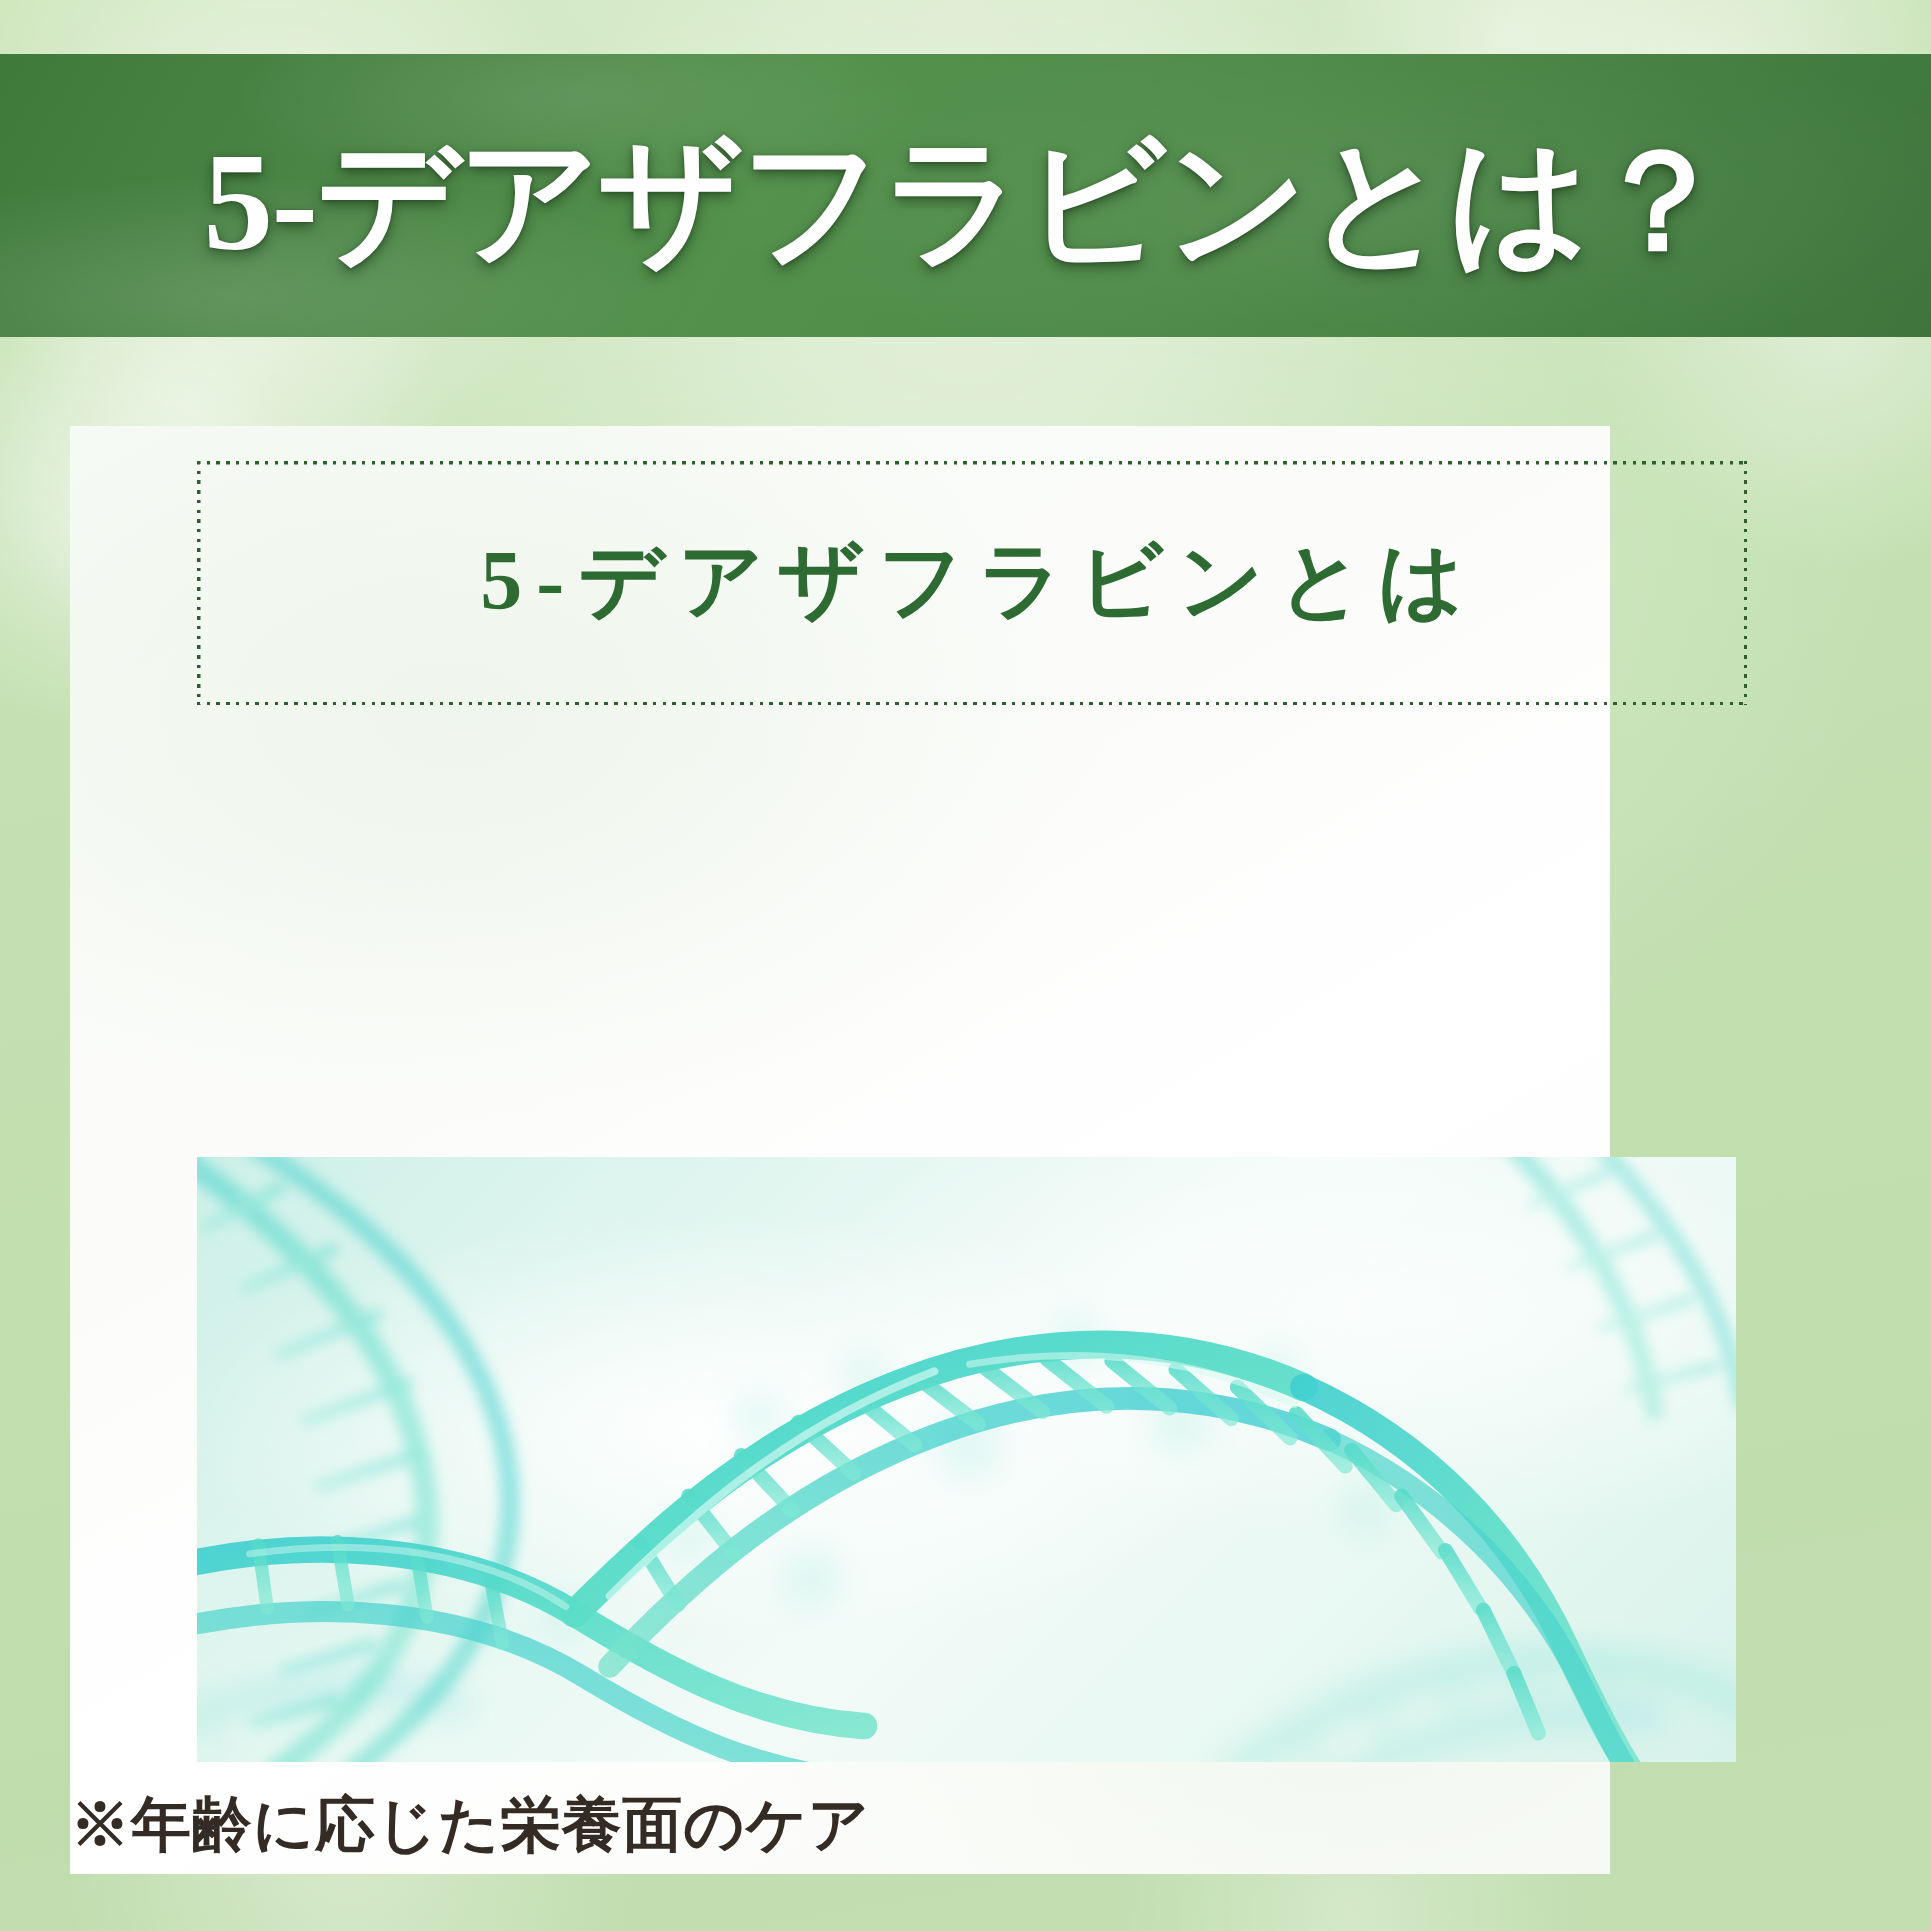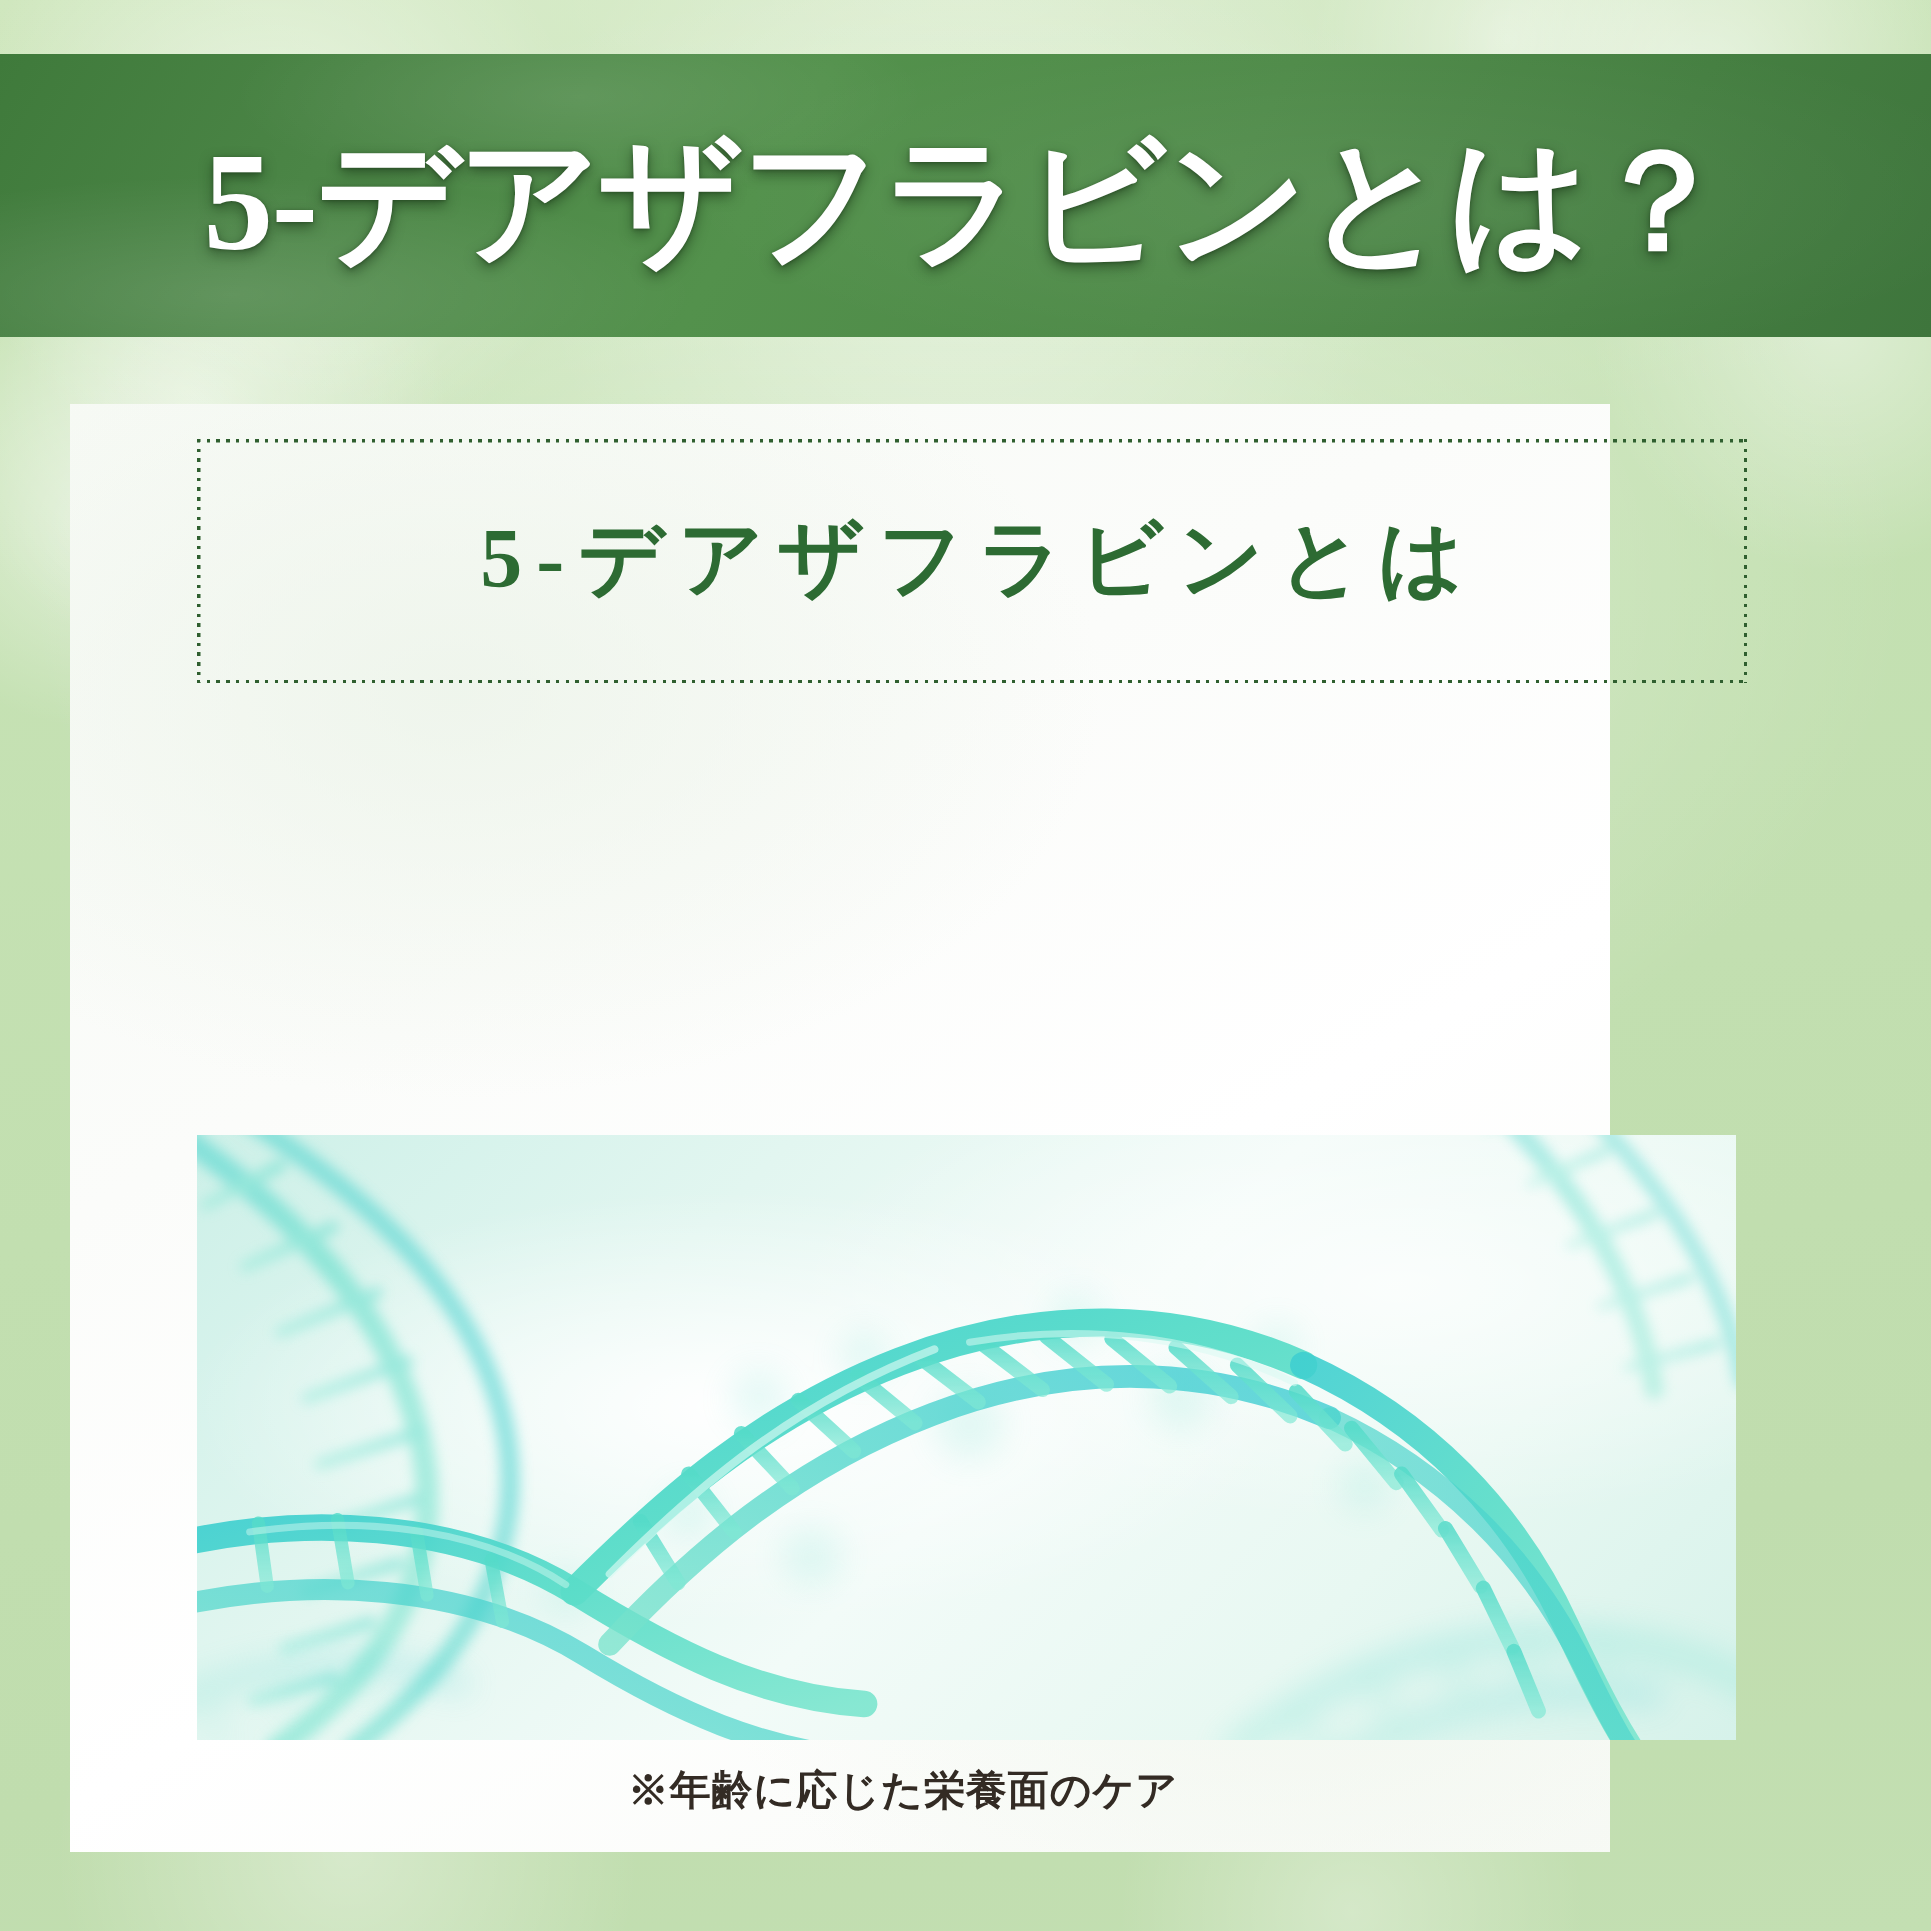--- a/index.html
+++ b/index.html
@@ -58,21 +58,21 @@
     text-shadow:
       0 5.3px 12.3px rgba(20,45,18,.55),
       0 1.8px 3.5px rgba(20,45,18,.45);
     transform:translateY(-3.5px);
     margin-top:19px;
   }
 
   
   #card {
     position:absolute;
-    left:70px; top:404px;
+    left:70px; top:426px;
     width:1540px; height:1448px;
     background:
       radial-gradient(ellipse 60% 40% at 25% 20%, rgba(235,243,232,.75) 0%, rgba(255,255,255,0) 70%),
       radial-gradient(ellipse 55% 35% at 80% 85%, rgba(236,244,233,.60) 0%, rgba(255,255,255,0) 70%),
       linear-gradient(150deg, #f7faf5 0%, #fbfcfa 35%, #ffffff 60%, #f8faf6 100%);
     padding-left: 38px;
   }
 
   
   #dotted-box {
@@ -121,23 +121,23 @@
       radial-gradient(ellipse 55% 55% at 35% 45%, #ffffff 0%, rgba(255,255,255,0) 65%),
       radial-gradient(ellipse 60% 60% at 78% 25%, rgba(255,255,255,.75) 0%, rgba(255,255,255,0) 65%),
       linear-gradient(135deg, #cdf0e8 0%, #e2f6f0 28%, #f2fbf8 52%, #e8f8f2 75%, #d6f2ea 100%);
   }
   #dna-figure svg { display:block; width:100%; height:100%; }
 
   
   #footnote {
     position:absolute;
     left:0; top:1359px; width:1666px;
-    text-align:center;
+    text-align:left;
     color:#332b24;
-    font-size:41px;
+    font-size:60px;
     font-weight:700;
     letter-spacing:0.9px;
     white-space:nowrap;
   }
 </style>
 </head>
 <body>
 
 <div id="page">
 

